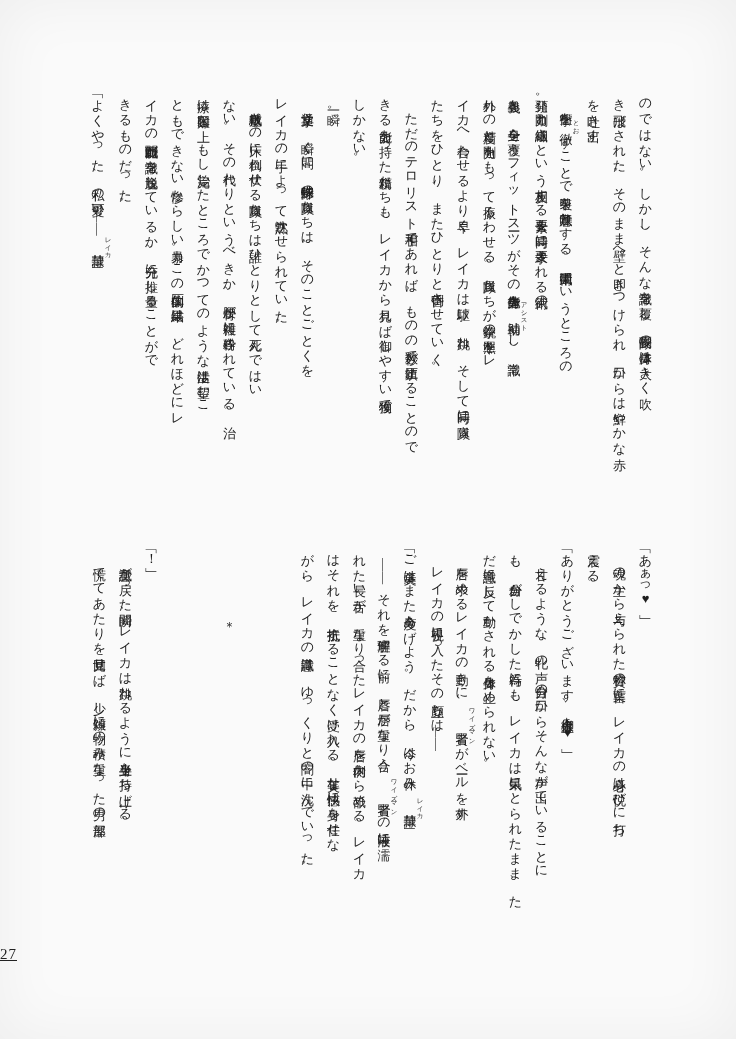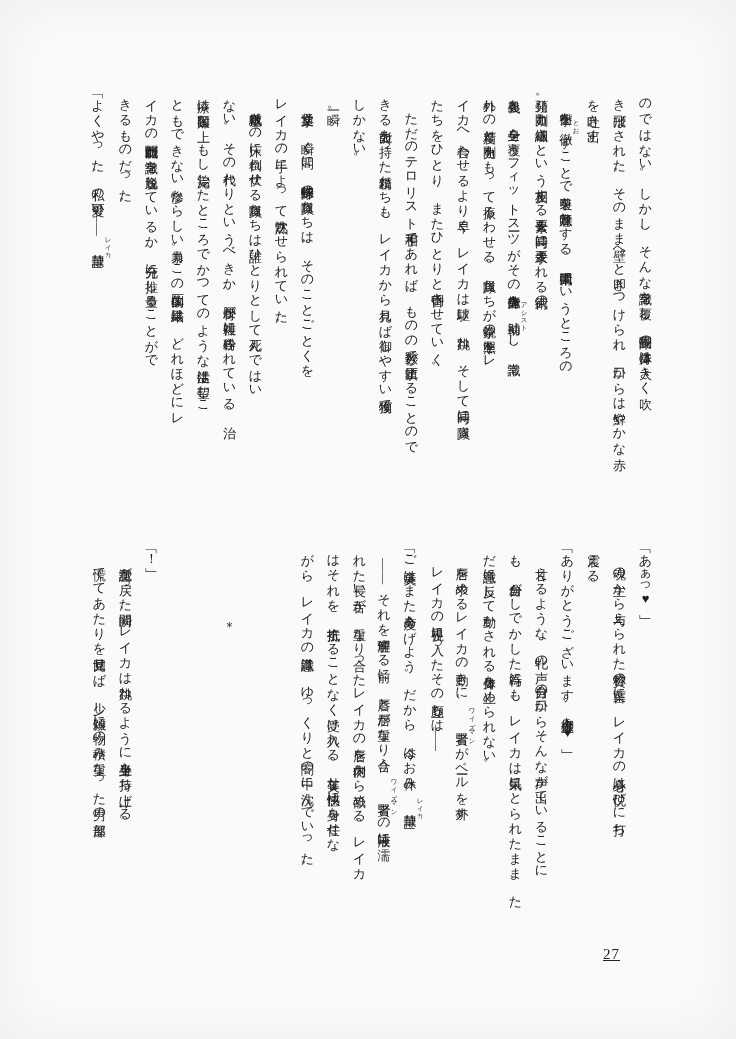--- a/index.html
+++ b/index.html
@@ -40,21 +40,21 @@
     font-size: 6.5px;
     letter-spacing: 0;
     line-height: 1;
     color: #2a2a2a;
   }
   .page-number {
     position: absolute;
     top: 946px;
     left: 0;
     width: 620px;
-    text-align: right;
+    text-align: left;
     font-size: 15px;
     letter-spacing: 1px;
     color: #222;
     text-decoration: underline;
   }
 </style>
 </head>
 <body>
 
 <div class="page">

